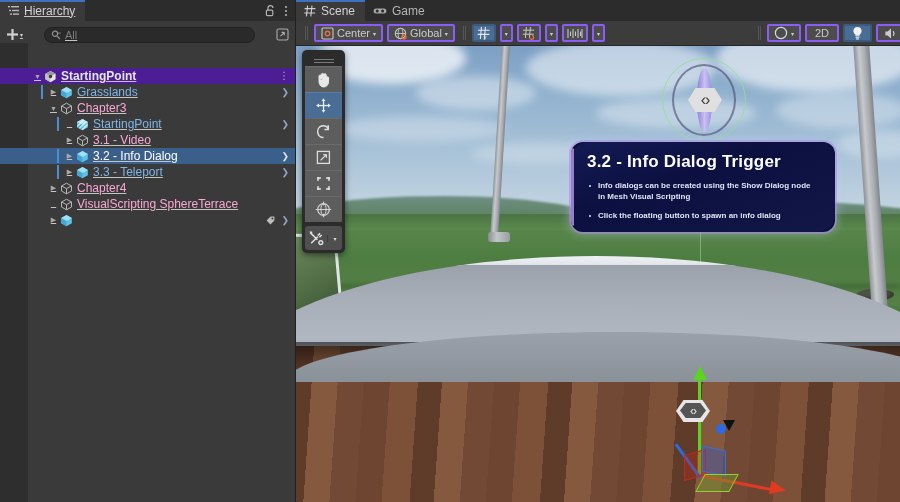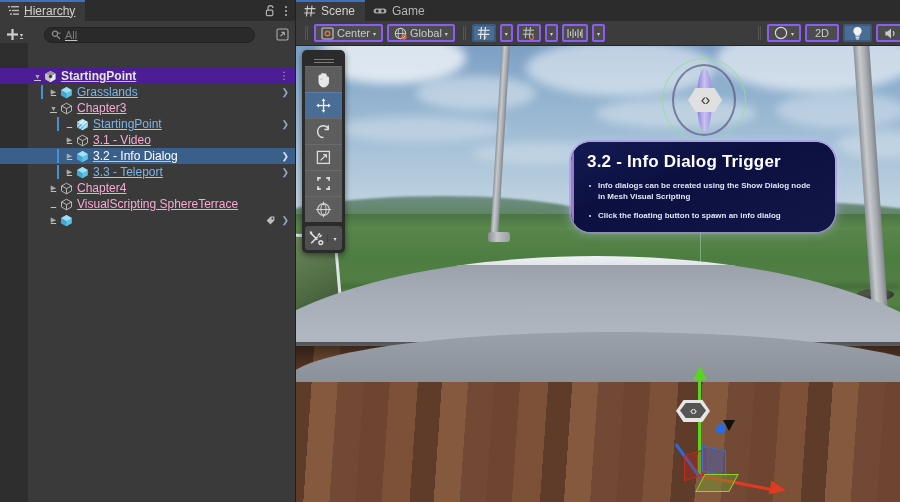--- a/index.html
+++ b/index.html
@@ -127,21 +127,21 @@
           border-radius:50%/50%; }
   .fdia{ position:absolute; left:25px; top:29px; width:36px; height:26px;
          display:flex; align-items:center; justify-content:center;
          font-size:16px; color:#3a3a3a; font-family:"Liberation Sans",sans-serif;
          letter-spacing:-1px; }
   .fdiabg{ position:absolute; left:26px; top:30px; width:34px; height:24px;
            background:#e0e0e0;
            clip-path:polygon(0 50%,22% 0,78% 0,100% 50%,78% 100%,22% 100%); }
 
   
-  .dlg{ position:absolute; background:#0d0f3f; border-radius:20px;
+  .dlg{ position:absolute; background:#0d0f3f; border-radius:12px;
         box-shadow:0 0 0 2px rgba(170,140,220,.55), 0 0 10px 3px rgba(190,200,255,.35);
         overflow:hidden; }
   .dlgin{ position:absolute; inset:0;
           background:linear-gradient(160deg,#141a54 0%,#0c1040 40%,#121748 100%);
           border-radius:18px; }
   .dlgtitle{ position:relative; color:#fff; font-weight:bold; font-size:17px;
              padding:10px 0 0 16px; letter-spacing:.2px; }
   .dlgul{ position:relative; margin:8px 0 0 18px; }
   .dlgli{ position:relative; display:flex; gap:7px; color:#dfe4f7;
           font-size:8px; font-weight:bold; line-height:11px; margin-bottom:8px;

